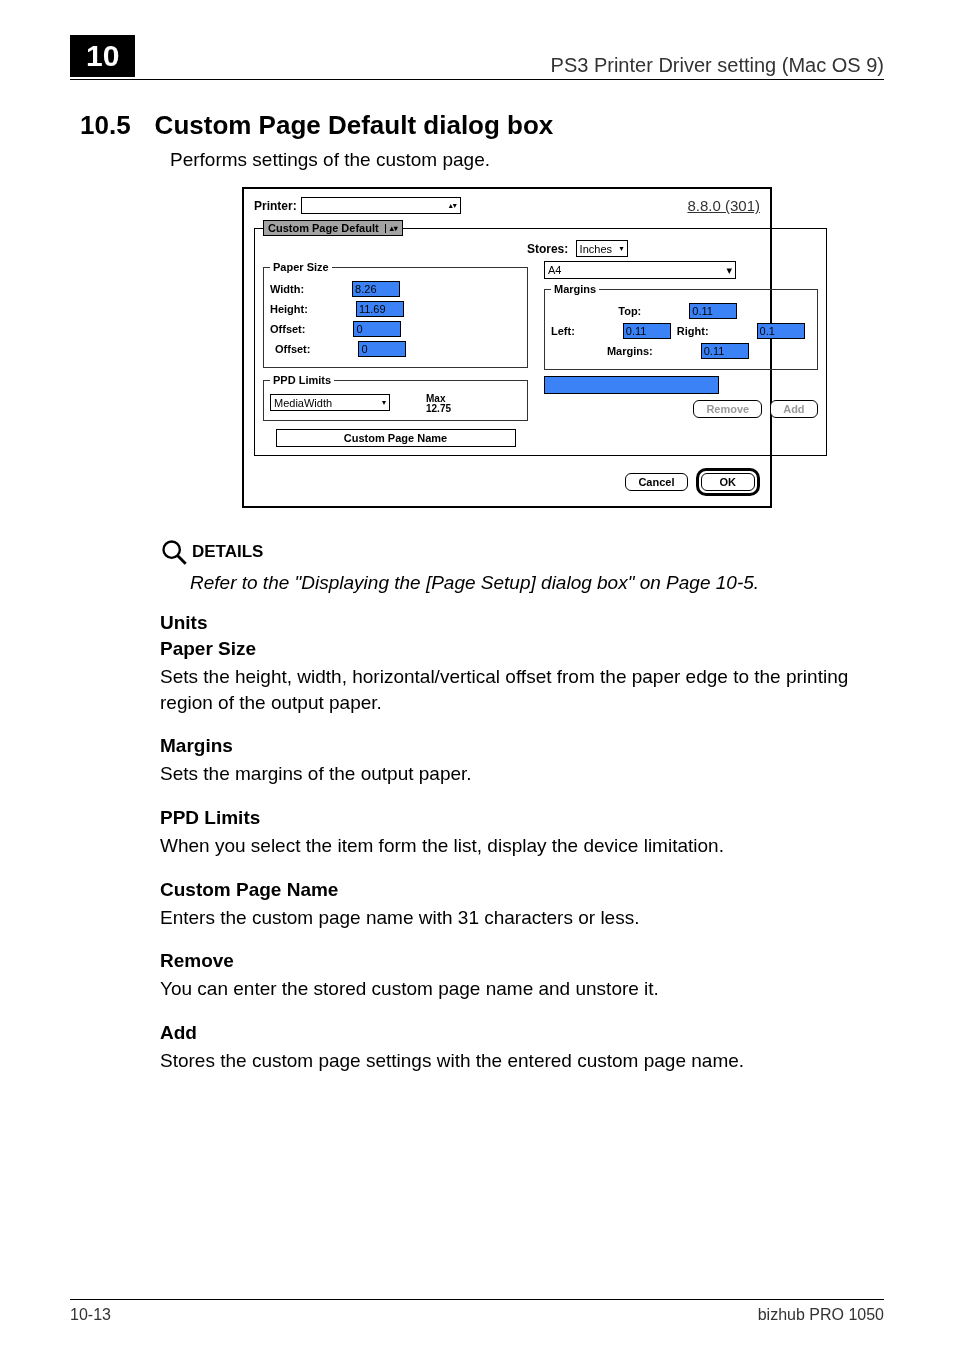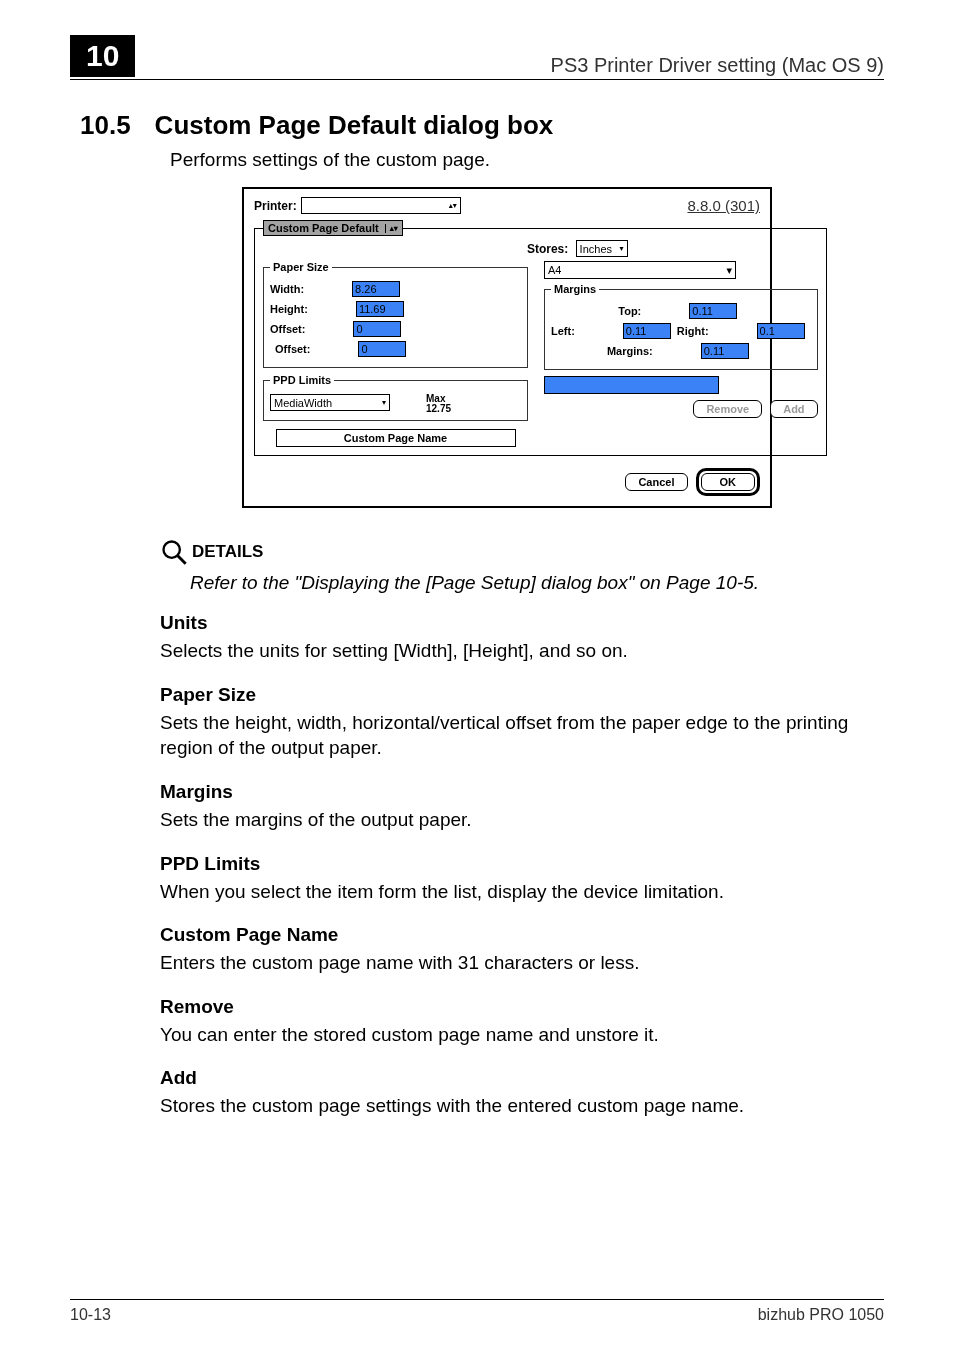--- a/index.html
+++ b/index.html
@@ -294,21 +294,20 @@
       <svg viewBox="0 0 24 24" width="28" height="28">
           <circle cx="10" cy="10" r="7" fill="none" stroke="#000" stroke-width="2"></circle>
           <line x1="15" y1="15" x2="22" y2="22" stroke="#000" stroke-width="2.5"></line>
         </svg>
     </span>
     <span class="details-label">DETAILS</span>
   </div>
   <p class="details-ref">Refer to the "Displaying the [Page Setup] dialog box" on Page 10-5.</p>
 
   <h3 class="sub-h">Units</h3>
-  <p class="sub-p">Selects the units for setting [Width], [Height], and so on.</p>
   <h3 class="sub-h">Paper Size</h3>
   <p class="sub-p">Sets the height, width, horizontal/vertical offset from the paper edge to the printing region of the output paper.</p>
   <h3 class="sub-h">Margins</h3>
   <p class="sub-p">Sets the margins of the output paper.</p>
   <h3 class="sub-h">PPD Limits</h3>
   <p class="sub-p">When you select the item form the list, display the device limitation.</p>
   <h3 class="sub-h">Custom Page Name</h3>
   <p class="sub-p">Enters the custom page name with 31 characters or less.</p>
   <h3 class="sub-h">Remove</h3>
   <p class="sub-p">You can enter the stored custom page name and unstore it.</p>

